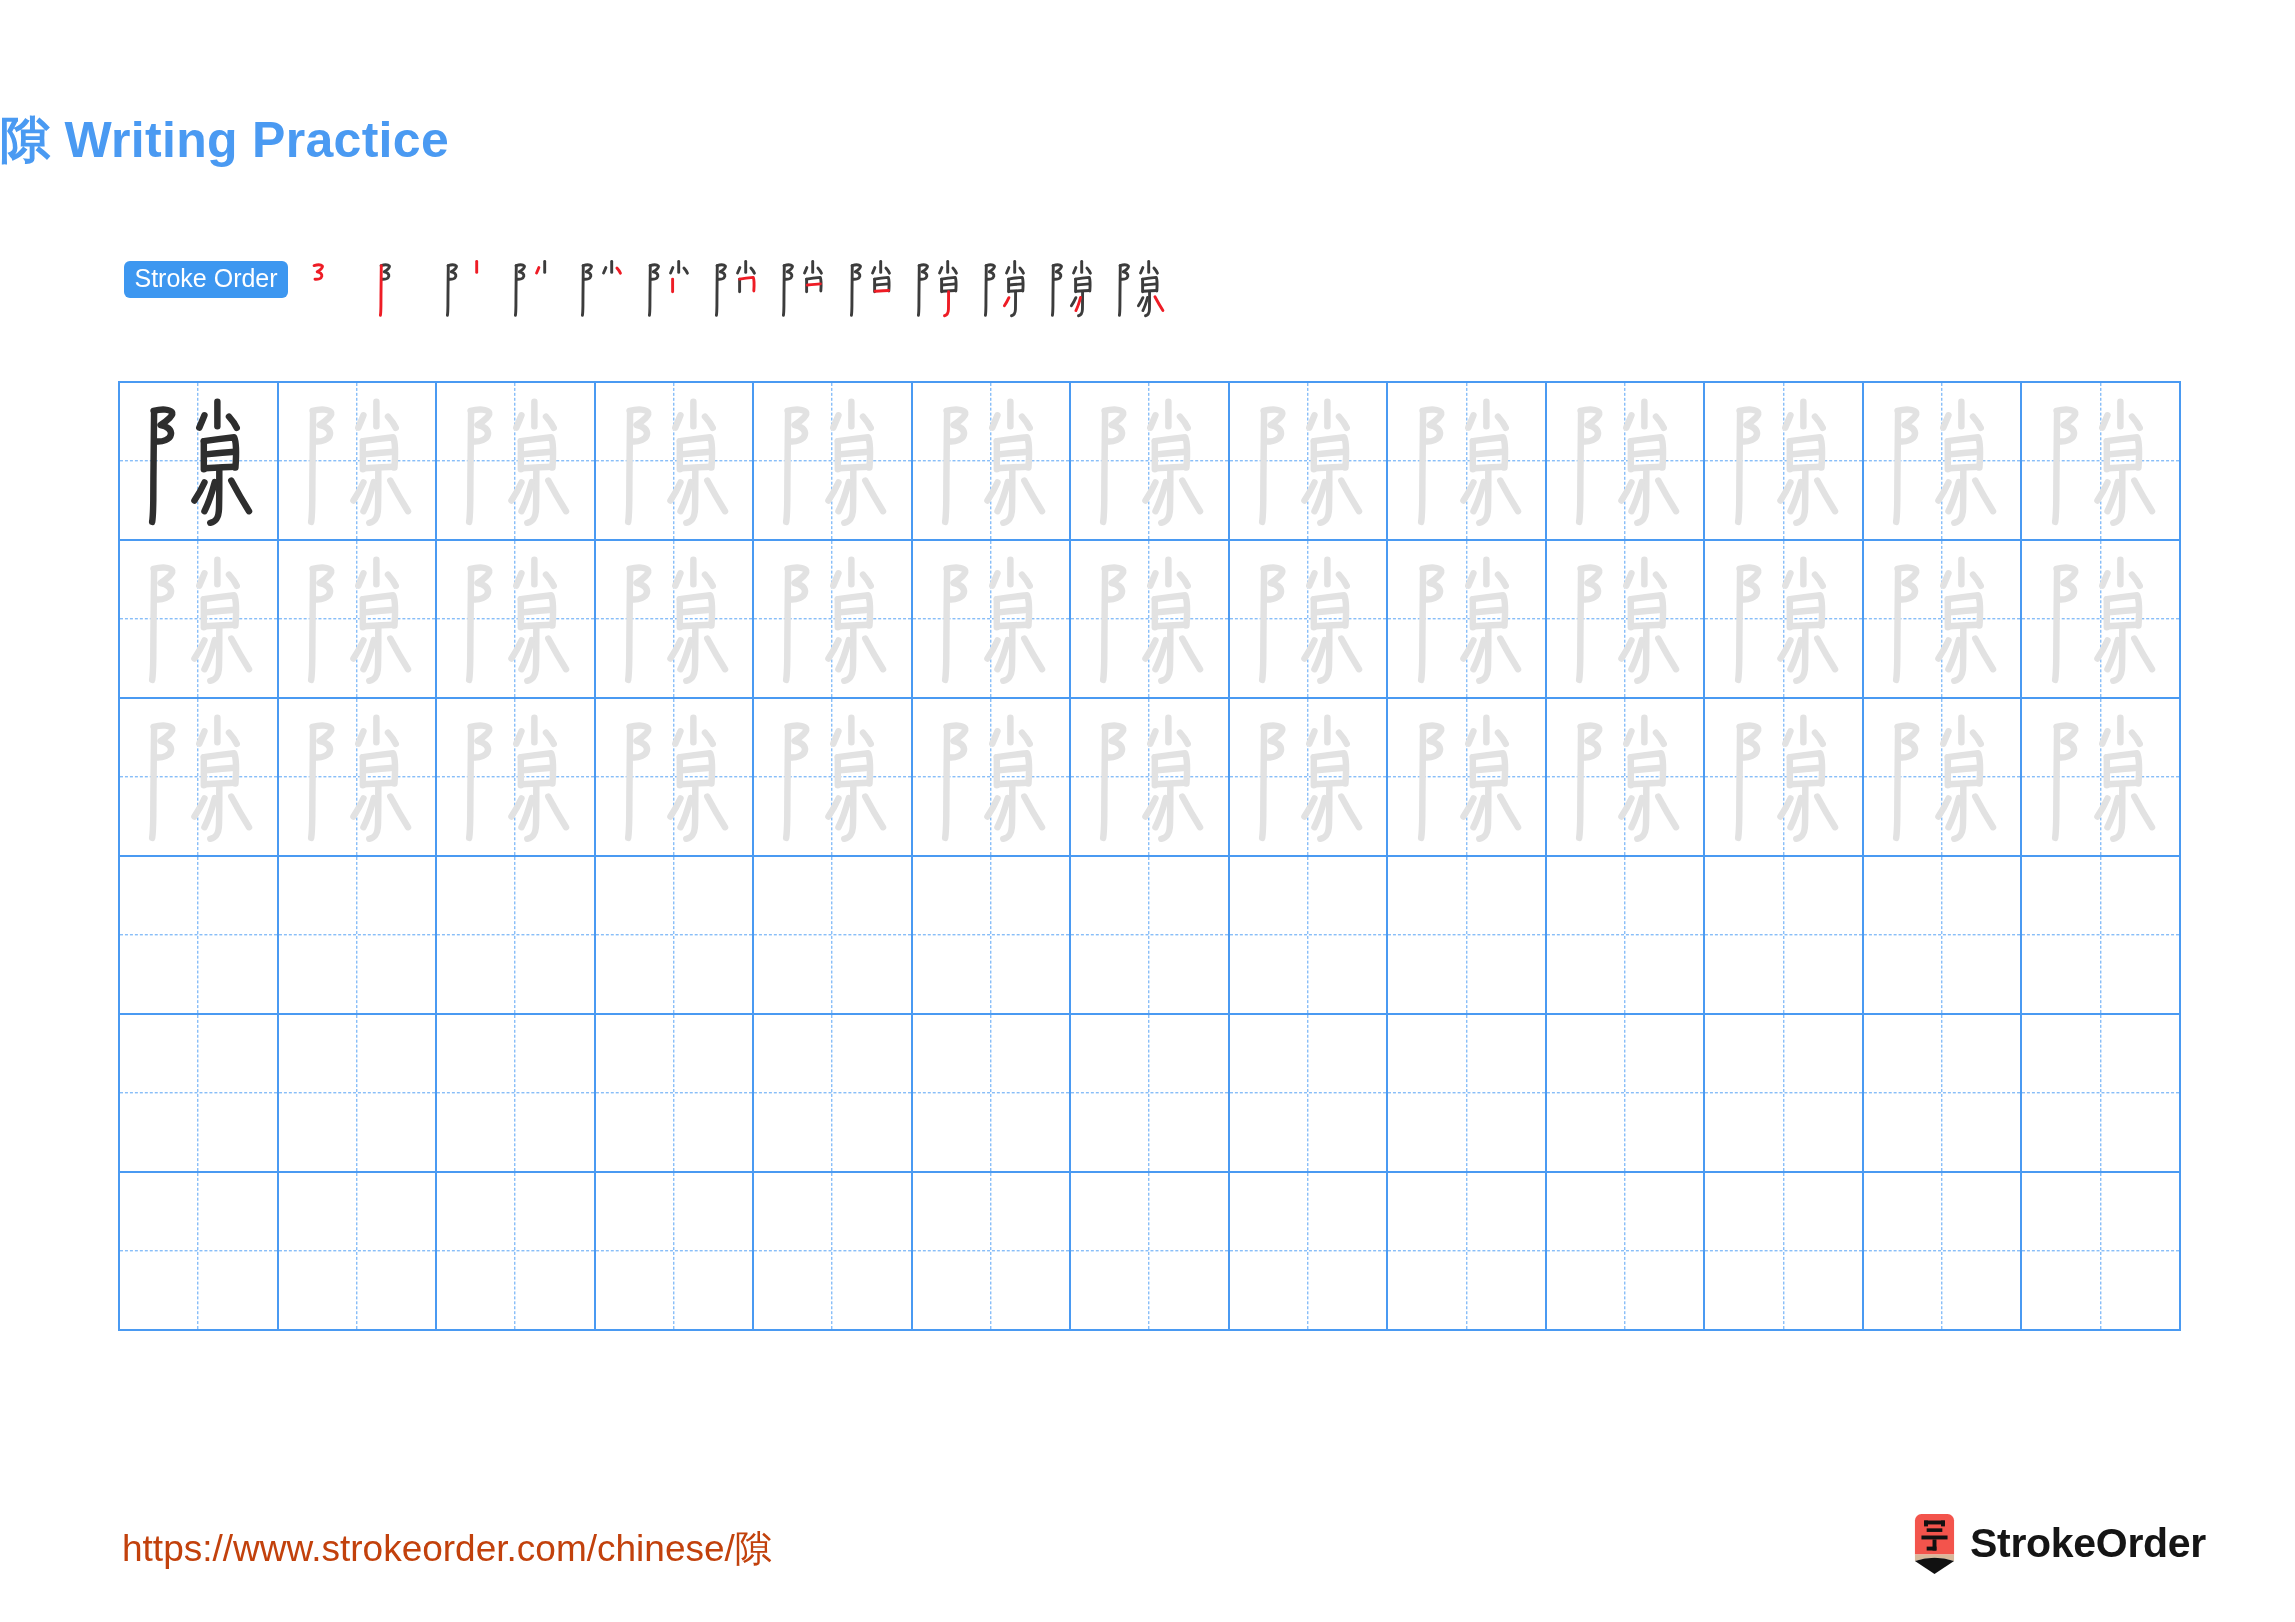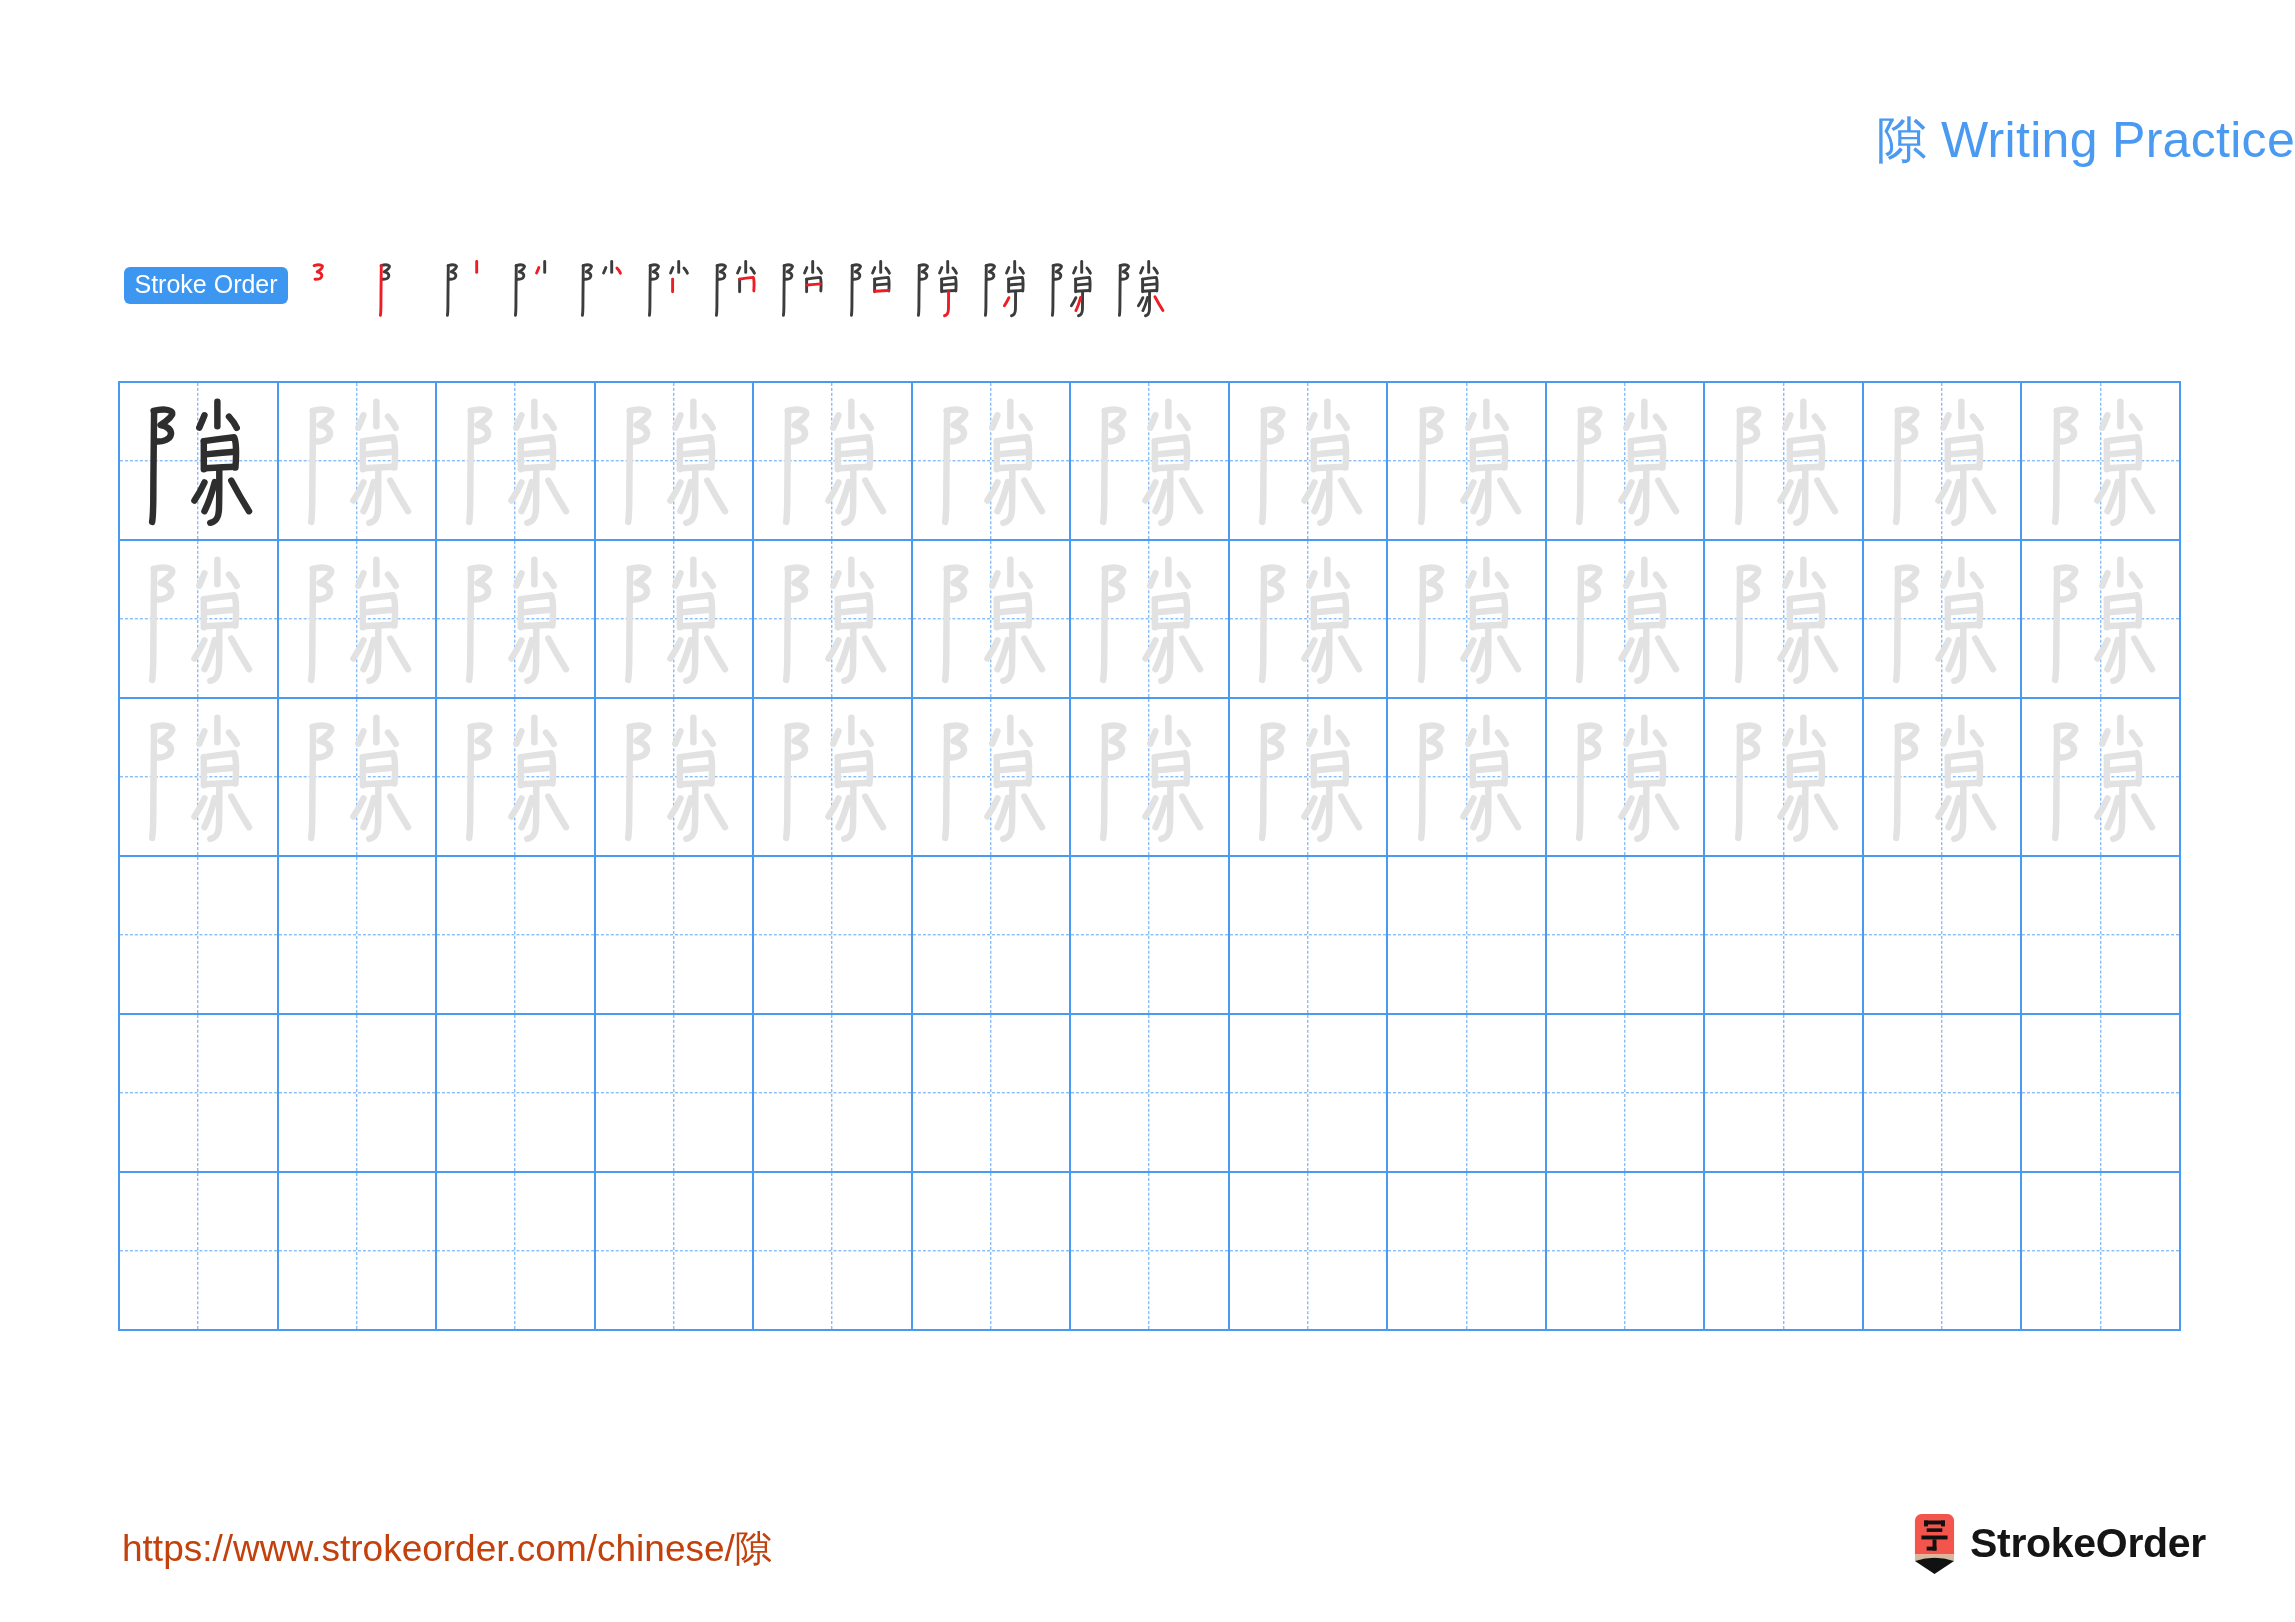--- a/index.html
+++ b/index.html
@@ -15,23 +15,23 @@
     font-family: "Liberation Sans", sans-serif;
     overflow: hidden;
   }
 
   
   .page-title {
     position: absolute;
     top: 110px;
     left: 0;
     width: 2295px;
-    text-align: right;
+    text-align: left;
     font-size: 50px;
-    font-weight: 400;
+    font-weight: 700;
     color: #4a9af2;
     letter-spacing: 0.3px;
     line-height: 1.2;
     white-space: nowrap;
   }
 
   
   .stroke-order-row {
     position: absolute;
     top: 252px;
@@ -45,21 +45,21 @@
     display: inline-block;
     background: #3d97f0;
     color: #ffffff;
     font-size: 25px;
     font-weight: 400;
     padding: 4.6px 10.5px 7.2px 10.5px;
     border-radius: 5.9px;
     line-height: 1;
     white-space: nowrap;
     flex: 0 0 auto;
-    margin-top: 15px;
+    margin-top: 9px;
   }
   .stroke-steps {
     display: flex;
     align-items: flex-start;
     margin-left: 17px;
     flex: 0 0 auto;
   }
   .stroke-step {
     width: 58px;
     height: 72px;

